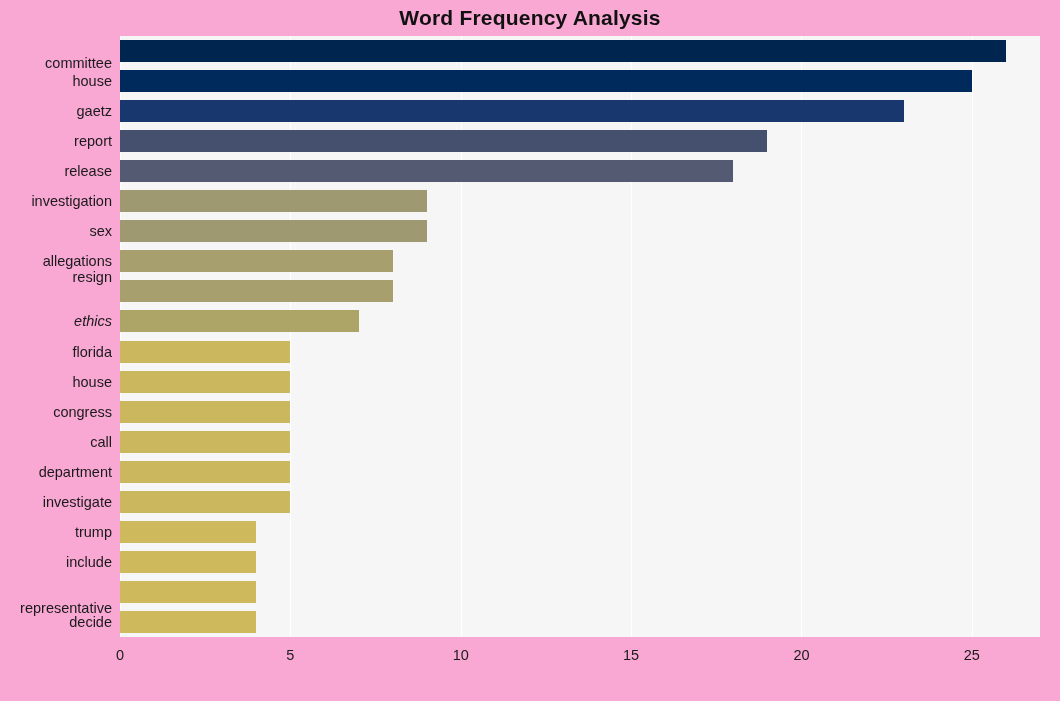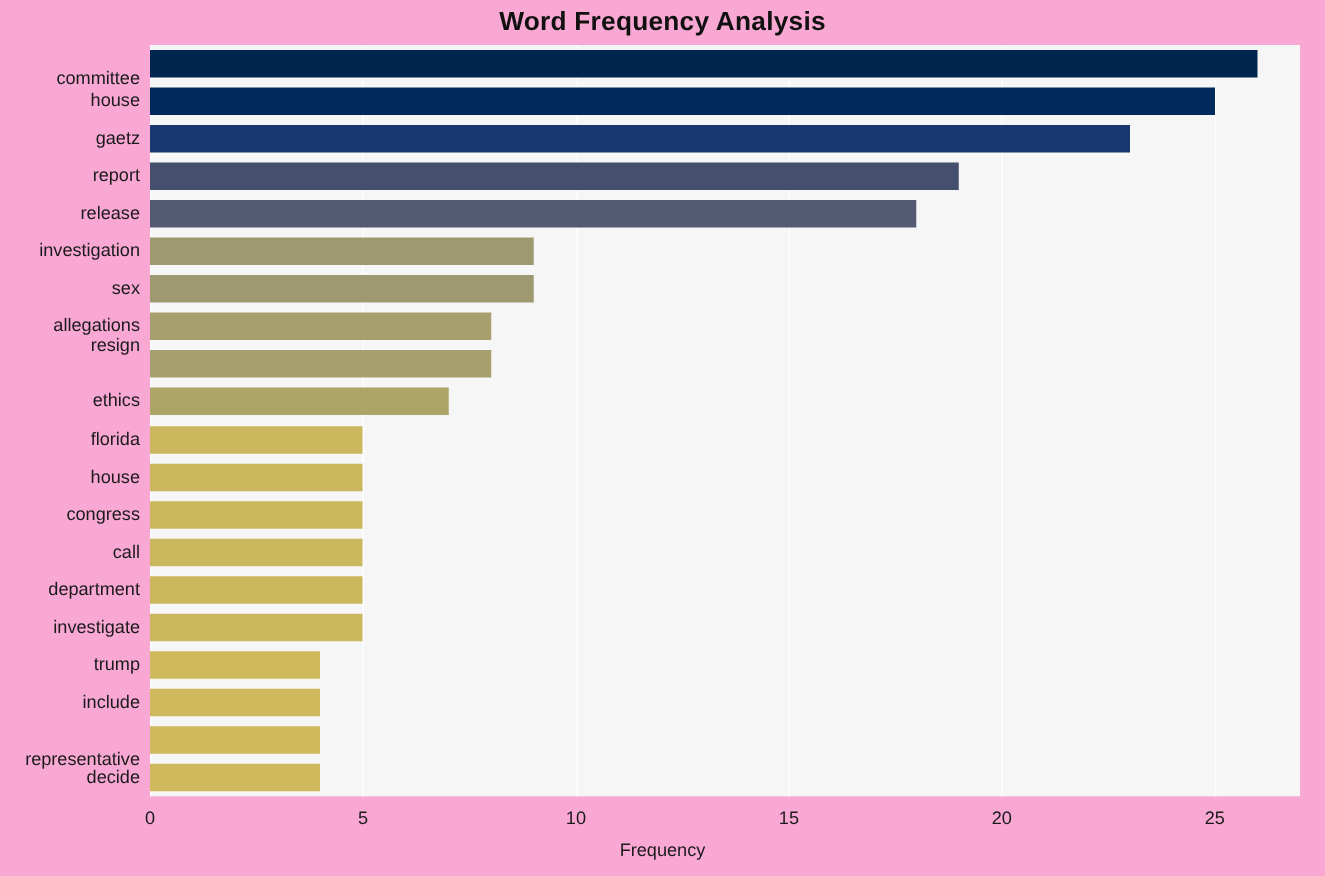--- a/index.html
+++ b/index.html
@@ -144,21 +144,21 @@
   <div id="ylabels">
       <div class="ylabel" style="top: 16px; padding-left: 48px;">committee</div>
       <div class="ylabel" style="top: 34.075px;">house</div>
       <div class="ylabel" style="top: 64.125px;">gaetz</div>
       <div class="ylabel" style="top: 94.175px;">report</div>
       <div class="ylabel" style="top: 124.225px;">release</div>
       <div class="ylabel" style="top: 154.275px;">investigation</div>
       <div class="ylabel" style="top: 184.325px;">sex</div>
       <div class="ylabel" style="top: 214.375px;">allegations</div>
       <div class="ylabel" style="top: 230px;">resign</div>
-      <div class="ylabel" style="top: 274.475px;">ethics</div>
+      <div class="ylabel" style="top: 274.475px; font-style: italic;">ethics</div>
       <div class="ylabel" style="top: 304.525px;">florida</div>
       <div class="ylabel" style="top: 334.575px;">house</div>
       <div class="ylabel" style="top: 364.625px;">congress</div>
       <div class="ylabel" style="top: 394.675px;">call</div>
       <div class="ylabel" style="top: 424.725px;">department</div>
       <div class="ylabel" style="top: 454.775px;">investigate</div>
       <div class="ylabel" style="top: 484.825px;">trump</div>
       <div class="ylabel" style="top: 514.875px;">include</div>
       <div class="ylabel" style="top: 561px;">representative</div>
       <div class="ylabel" style="top: 574.975px; text-align: right;">decide</div>
@@ -166,15 +166,14 @@
 
   <div id="xlabels">
       <div class="xtick" style="left: 120px;">0</div>
       <div class="xtick" style="left: 290.37px;">5</div>
       <div class="xtick" style="left: 460.741px;">10</div>
       <div class="xtick" style="left: 631.111px;">15</div>
       <div class="xtick" style="left: 801.481px;">20</div>
       <div class="xtick" style="left: 971.852px;">25</div>
     </div>
 
-  <div id="xaxis-title">Frequency</div>
 
 </div>
 
 </body></html>

